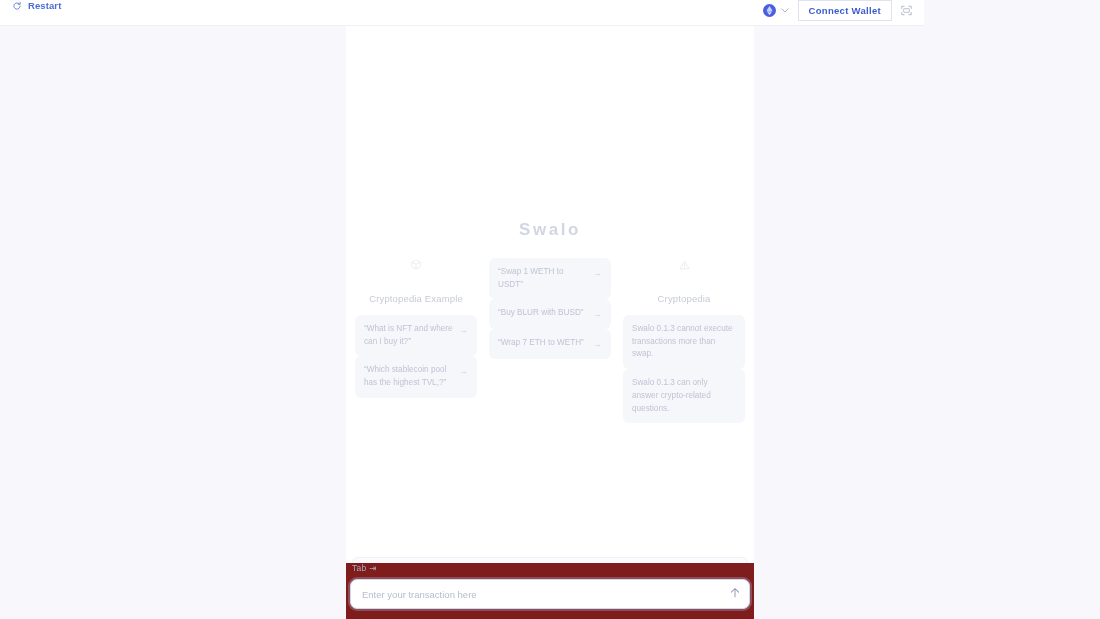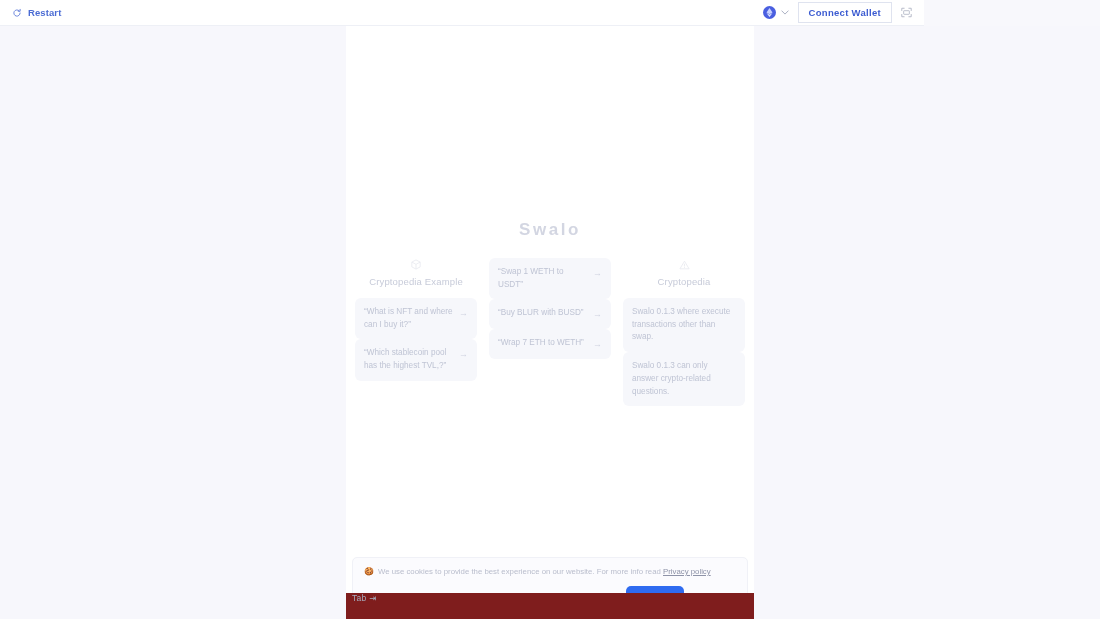--- a/index.html
+++ b/index.html
@@ -14,21 +14,21 @@
 
   
   .topbar {
     position: absolute;
     top: 0; left: 0;
     width: 924px;
     height: 26px;
     background: #ffffff;
     border-bottom: 1px solid #eef0f6;
     display: flex;
-    align-items: center;
+    align-items: flex-start;
     justify-content: space-between;
     padding: 0 12px;
     z-index: 20;
   }
   .topbar-left {
     display: flex;
     align-items: center;
     gap: 6px;
   }
   .restart-label {
@@ -120,21 +120,21 @@
     display: flex;
     margin-top: 18px;
     padding: 0 5px;
     gap: 4px;
   }
   .col { flex: 1; }
   .col-head {
     display: flex;
     flex-direction: column;
     align-items: center;
-    gap: 5px;
+    gap: 22px;
     margin-bottom: 11px;
   }
   .col-icon {
     opacity: .45;
     display: flex;
     align-items: center;
     justify-content: center;
     height: 13px;
   }
   .col-title {
@@ -366,21 +366,21 @@
             <span class="col-icon">
               <svg width="11" height="10" viewBox="0 0 13 12" fill="none">
                 <path d="M6.5 1.4L12 10.6H1L6.5 1.4z" stroke="#ccd0dd" stroke-width="1" stroke-linejoin="round"></path>
                 <path d="M6.5 5v2.3M6.5 8.9v.1" stroke="#ccd0dd" stroke-width="1" stroke-linecap="round"></path>
               </svg>
             </span>
             <span class="col-title">Cryptopedia</span>
           </div>
           <div class="cards">
             <div class="card static">
-              <span class="card-text">Swalo 0.1.3 where execute transactions other than swap.</span>
+              <span class="card-text">Swalo 0.1.3 cannot execute transactions more than swap.</span>
             </div>
             <div class="card static">
               <span class="card-text">Swalo 0.1.3 can only answer crypto-related questions.</span>
             </div>
           </div>
         </div>
 
       </div>
     </div>
 
@@ -395,13 +395,23 @@
         <button class="btn-agree">I agree</button>
         <button class="btn-decline">Decline</button>
       </div>
     </div>
 
   </div>
 </div>
 
 <div class="footer">
   <div class="tab-hint">Tab ⇥</div>
+  <div class="input-wrap">
+    <input class="tx-input" type="text" placeholder="Enter your transaction here" style="">
+    <button class="send-btn">
+      <span>
+        <svg width="12" height="12" viewBox="0 0 14 14" fill="none">
+          <path d="M7 12V2.5M2.8 6.6L7 2.4l4.2 4.2" stroke="#9aa0b4" stroke-width="1.2" stroke-linecap="round" stroke-linejoin="round"></path>
+        </svg>
+      </span>
+    </button>
+  </div>
 </div>
 
 </body></html>

